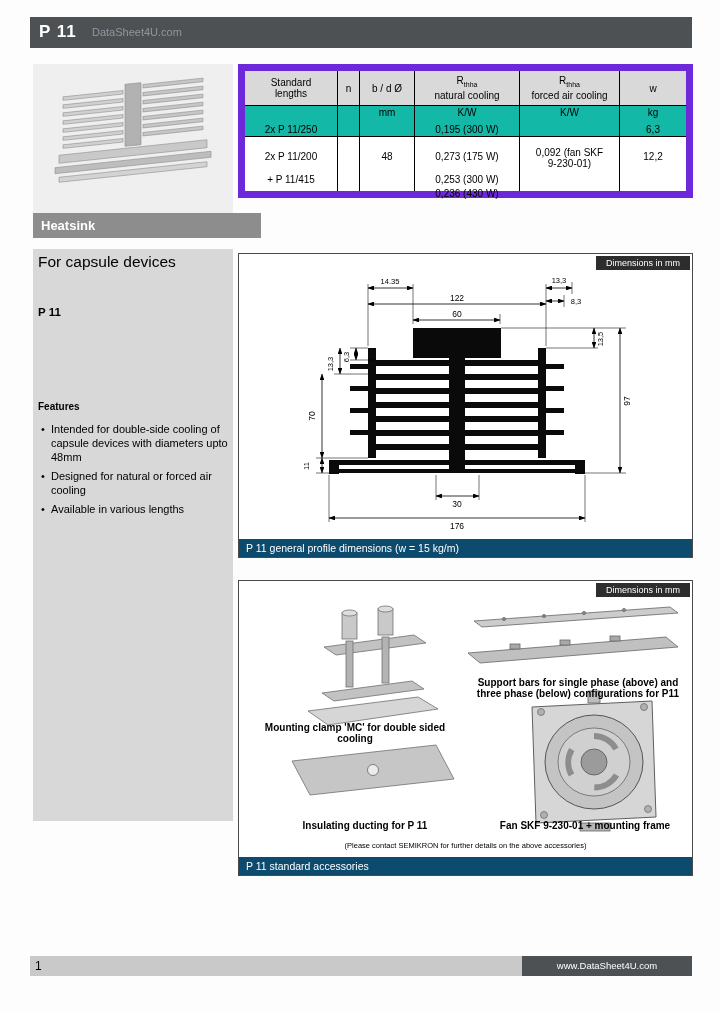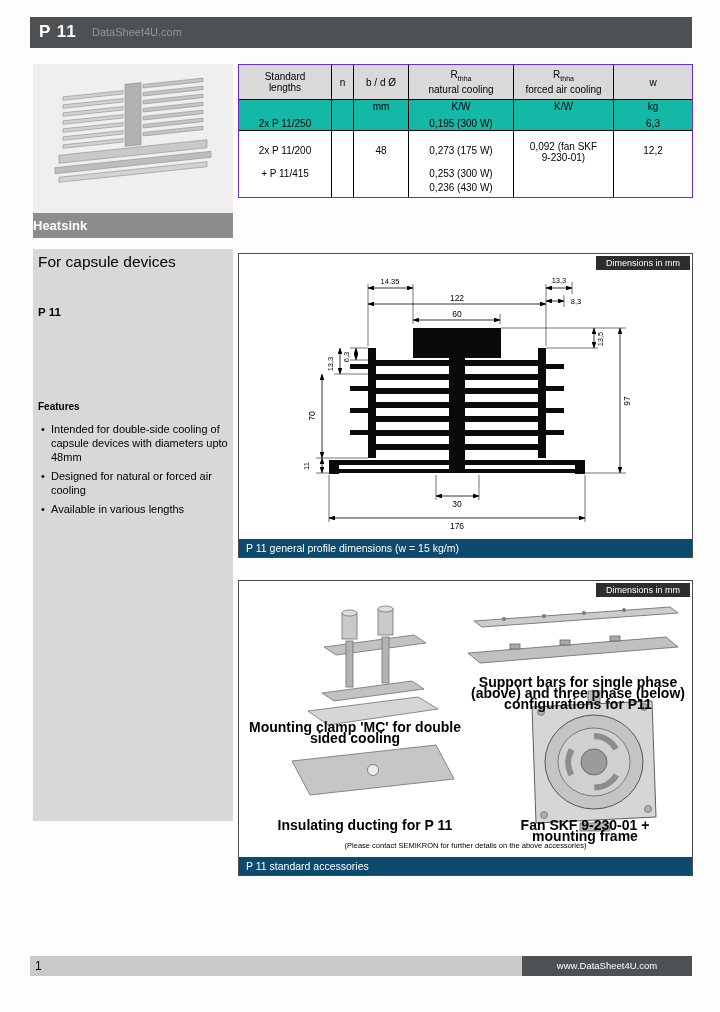--- a/index.html
+++ b/index.html
@@ -13,34 +13,34 @@
   }
 
   
   .header { position:absolute; left:30px; top:17px; width:662px; height:31px; background:#4e5154; }
   .header .title { position:absolute; left:9px; top:5px; font-size:17px; font-weight:bold; color:#fff; letter-spacing:1px; }
   .header .wm { position:absolute; left:62px; top:9px; font-size:11px; color:#90979c; }
 
   
   .photo { position:absolute; left:33px; top:64px; width:200px; height:149px; background:#efefef; }
   .photo svg { width:100%; height:100%; display:block; }
-  .photo-caption { position:absolute; left:33px; top:213px; width:200px; height:25px; background:#8d8d8d;
-                   color:#fff; font-weight:bold; font-size:13px; line-height:25px; }
+  .photo-caption { position:absolute; left:33px; top:213px; width:228px; height:25px; background:#8d8d8d;
+                   color:#fff; font-weight:bold; font-size:13px; line-height:25px; padding-left:8px; }
 
   
   .leftcol { position:absolute; left:33px; top:249px; width:200px; height:572px; background:#d8d8d8; }
   .leftcol .lead { position:absolute; left:5px; top:4px; font-size:15.5px; }
   .leftcol .part { position:absolute; left:5px; top:57px; font-size:11.5px; font-weight:bold; }
   .leftcol .feat-title { position:absolute; left:5px; top:152px; font-size:10px; font-weight:bold; }
   .features { position:absolute; left:7px; top:173px; width:188px; list-style:none; font-size:11px; line-height:14px; }
   .features li { position:relative; padding-left:11px; margin-bottom:5px; }
   .features li::before { content:"\2022"; position:absolute; left:1px; top:0; }
 
   
-  .tbl { position:absolute; left:238px; top:64px; width:455px; height:134px; border:1px solid #6d28d9; background:#fff; font-size:10px; }
+  .tbl { position:absolute; left:238px; top:64px; width:455px; height:134px; border:7px solid #6d28d9; background:#fff; font-size:10px; }
   .trow { position:absolute; left:0; right:0; display:grid; grid-template-columns:92px 22px 55px 105px 100px auto; }
   .row-titles { top:0; height:34px; background:#d9d9d9; }
   .row-units  { top:34px; height:32px; background:#14b8a6; border-top:1px solid #000; border-bottom:1px solid #000; }
   .row-body   { top:49px; bottom:0; }
   .tc { border-left:1px solid #000; position:relative; text-align:center; }
   .tc:first-child { border-left:none; }
   .row-titles .tc { display:flex; flex-direction:column; justify-content:center; align-items:center; line-height:11px; padding:1px 2px; }
   .row-units .tc { line-height:13px; }
   .bi { position:absolute; left:0; width:100%; text-align:center; line-height:11px; }
   .t4 { top:4px; } .t27 { top:27px; } .t31 { top:31px; } .t54 { top:54px; } .t68 { top:68px; }
@@ -50,21 +50,21 @@
   .fig { position:absolute; left:238px; width:455px; border:1px solid #4a4a4a; background:#fff; }
   .fig1 { top:253px; height:305px; }
   .fig2 { top:580px; height:296px; }
   .dims-tag { position:absolute; top:2px; right:2px; background:#2d2d2d; color:#fff; font-size:9px; line-height:14px; padding:0 10px; }
   .fig-cap { position:absolute; left:0; right:0; bottom:0; height:18px; background:#0c4a6e; color:#fff; font-size:10.5px; line-height:18px; padding-left:7px; }
   .fig svg { position:absolute; left:3px; }
   .fig1 svg { top:16px; width:447px; height:266px; }
   .fig2 svg { top:14px; width:447px; height:242px; }
   svg text { font-family:"Liberation Sans", sans-serif; fill:#000; }
 
-  .lbl { position:absolute; font-size:14px; font-weight:bold; text-align:center; line-height:11px; }
+  .lbl { position:absolute; font-size:10px; font-weight:bold; text-align:center; line-height:11px; }
   .lbl-support { left:232px; top:96px; width:214px; }
   .lbl-clamp { left:10px; top:141px; width:212px; }
   .lbl-duct { left:36px; top:239px; width:180px; }
   .lbl-fan { left:248px; top:239px; width:196px; }
   .note { position:absolute; left:0; right:0; top:260px; text-align:center; font-size:7.5px; }
 
   
   .footer { position:absolute; left:30px; top:956px; width:662px; height:20px; background:#c9c9c9; }
   .footer .pg { position:absolute; left:5px; top:3px; font-size:12px; }
   .footer .dt { position:absolute; left:0; right:0; top:3px; text-align:right; font-size:12px; }

